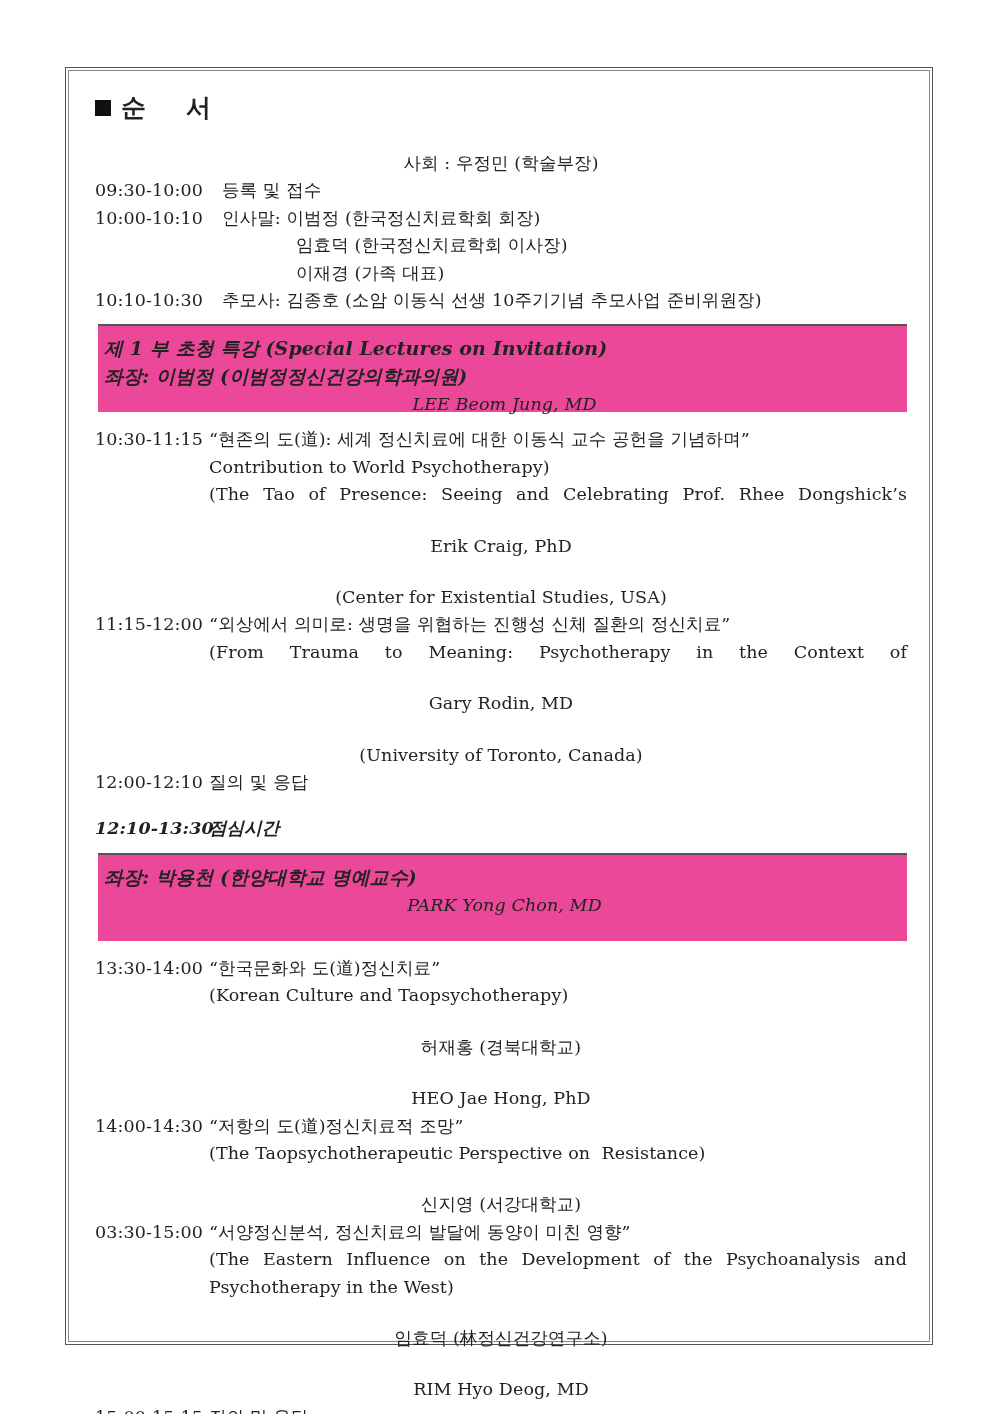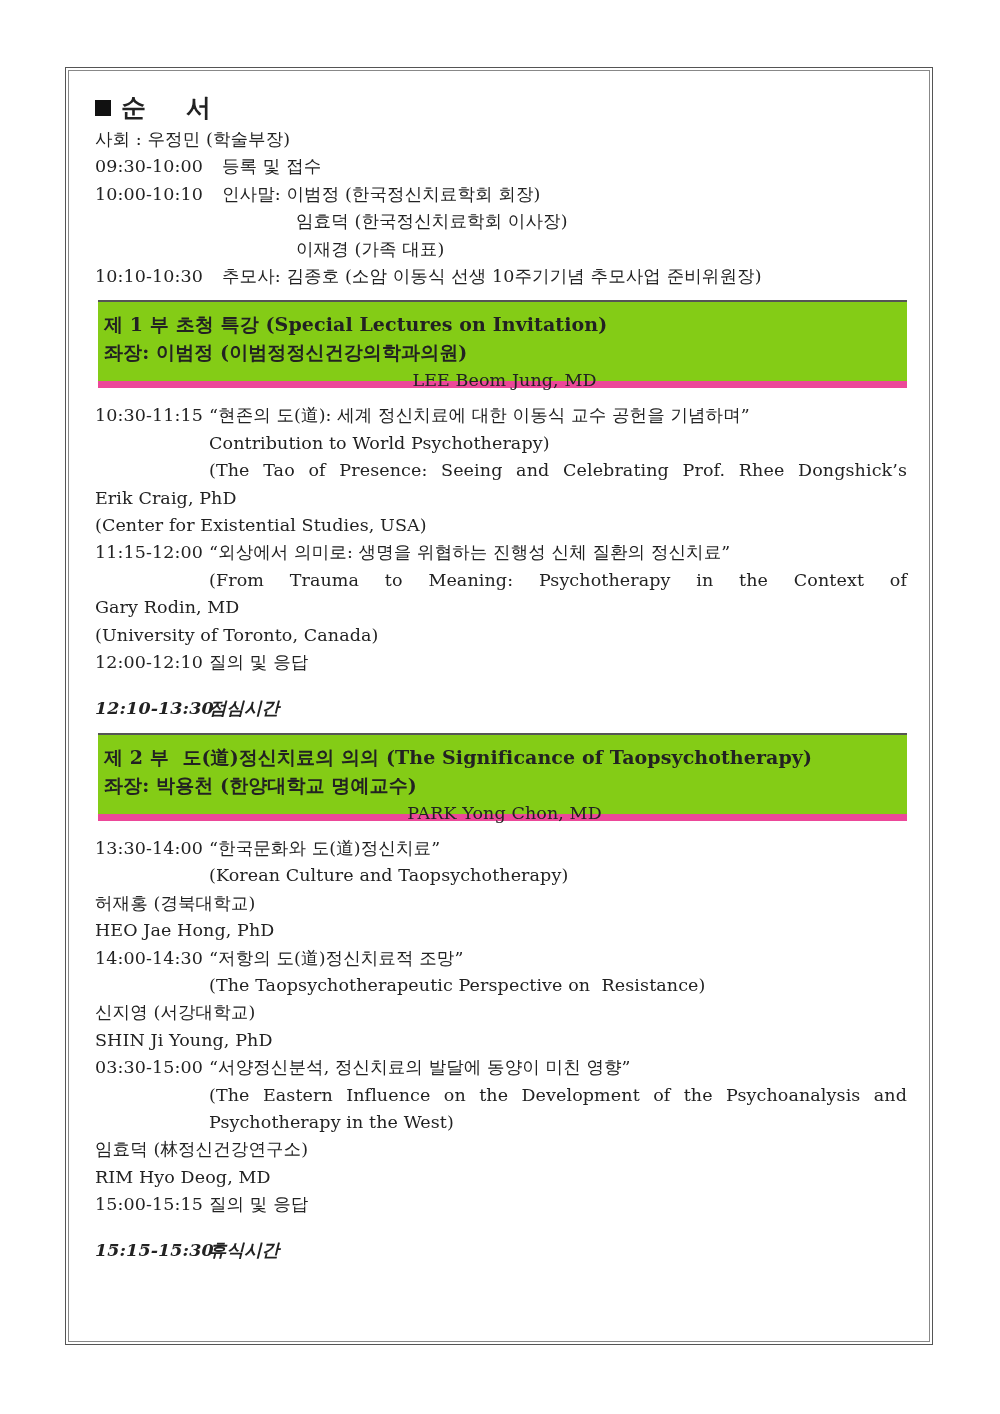--- a/index.html
+++ b/index.html
@@ -19,31 +19,32 @@
   .content {
     position: absolute; left: 95px; top: 90px; width: 812px;
     font-size: 17.5px; line-height: 27.4px; letter-spacing: 0.1px;
   }
   .heading {
     font-size: 25px; font-weight: bold; height: 36px; line-height: 36px;
     display: flex; align-items: center;
   }
   .heading .sq { display: inline-block; width: 16px; height: 16px; background: #111; margin-right: 10px; }
   .heading .t1 { margin-right: 40px; }
-  .right { text-align: left; }
+  .right { text-align: center; margin-top: 24px; }
   .row { display: flex; white-space: nowrap; }
   .time { display: inline-block; flex: 0 0 auto; }
   .w128 { width: 127px; }
   .indent { padding-left: 114px; }
   .justify { text-align: justify; text-align-last: justify; white-space: normal; }
   .italic { font-style: italic; font-weight: bold; }
   .session {
-    background: #84cc16; border-top: 2px solid #555; border-bottom: 7px solid #ec4899;
+    background: #ec4899; border-top: 2px solid #555; border-bottom: 3px solid #ec4899;
     margin-left: 3px; padding: 8px 2px 0 6px; height: 88px; box-sizing: border-box;
     line-height: 28px;
+    font-style: italic;
   }
   .session .title { font-size: 19px; font-weight: bold; }
   .session .chair { font-size: 19px; font-weight: bold; text-align: left; }
   .session .chair-en { text-align: center; font-size: 17.5px; }
 </style>
 </head>
 <body>
 
 <div class="frame-outer"></div>
 <div class="frame-inner"></div>
@@ -105,42 +106,40 @@
   <div class="row">
     <span class="time" style="width:114px">12:00-12:10</span>
     <span>질의 및 응답</span>
   </div>
   <div class="row italic" style="margin-top:18px;margin-bottom:11px">
     <span class="time" style="width:114px">12:10-13:30</span>
     <span>점심시간</span>
   </div>
 
   <div class="session">
-    <div class="title" style="white-space:pre">제 2 부  도(道)정신치료의 의의 (The Significance of Taopsychotherapy)</div>
     <div class="chair">좌장: 박용천 (한양대학교 명예교수)</div>
     <div class="chair-en">PARK Yong Chon, MD</div>
   </div>
 
   <div style="height:14px"></div>
 
   <div class="row">
     <span class="time" style="width:114px">13:30-14:00</span>
     <span>“한국문화와 도(道)정신치료”</span>
   </div>
   <div class="indent">(Korean Culture and Taopsychotherapy)</div>
   <div class="right">허재홍 (경북대학교)</div>
   <div class="right">HEO Jae Hong, PhD</div>
 
   <div class="row">
     <span class="time" style="width:114px">14:00-14:30</span>
     <span>“저항의 도(道)정신치료적 조망”</span>
   </div>
   <div class="indent" style="white-space:pre">(The Taopsychotherapeutic Perspective on  Resistance)</div>
   <div class="right">신지영 (서강대학교)</div>
-  <div class="right">SHIN Ji Young, PhD</div>
 
   <div class="row">
     <span class="time" style="width:114px">03:30-15:00</span>
     <span>“서양정신분석, 정신치료의 발달에 동양이 미친 영향”</span>
   </div>
   <div class="indent justify">(The Eastern Influence on the Development of the Psychoanalysis and</div>
   <div class="indent">Psychotherapy in the West)</div>
   <div class="right">임효덕 (林정신건강연구소)</div>
   <div class="right">RIM Hyo Deog, MD</div>
 

